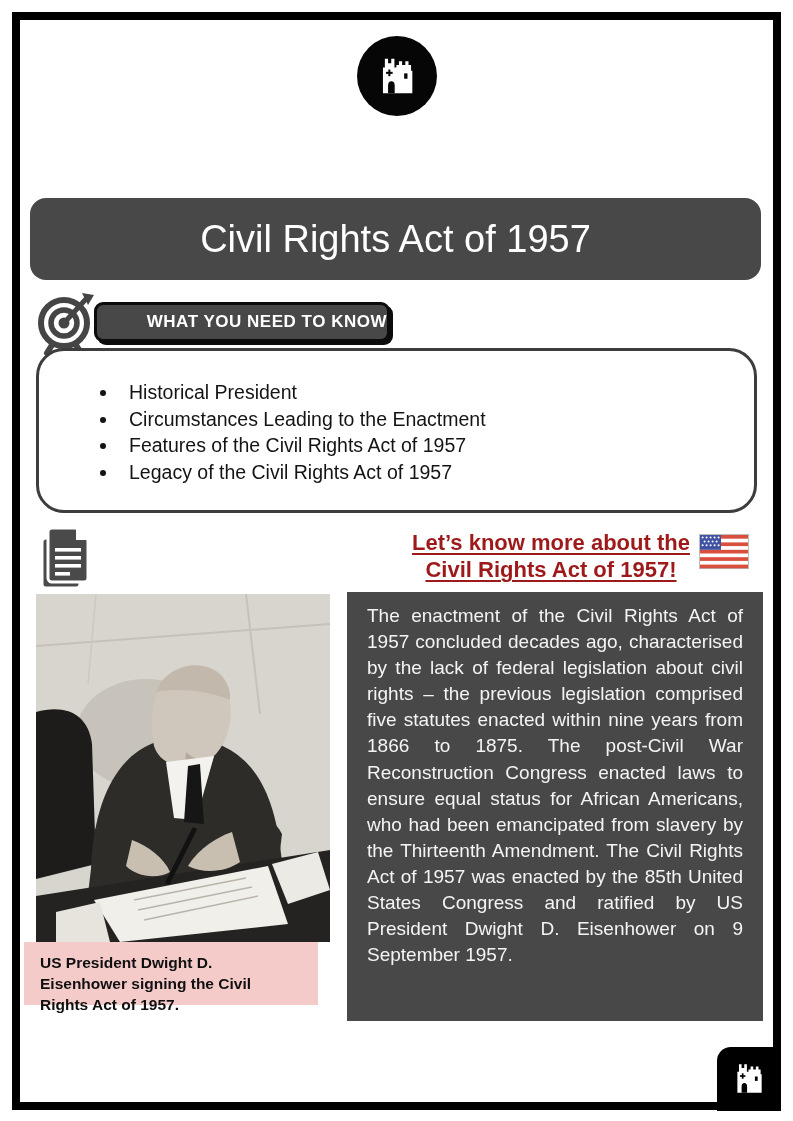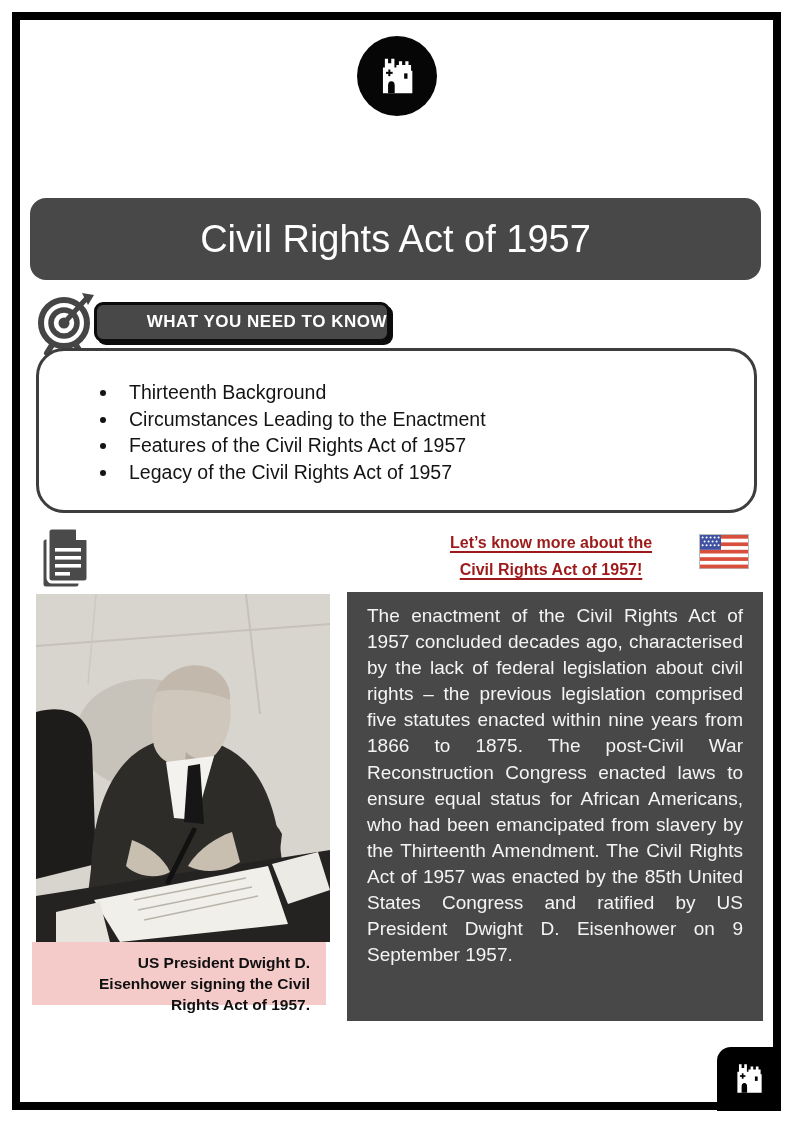--- a/index.html
+++ b/index.html
@@ -45,31 +45,31 @@
     position:absolute;left:36px;top:348px;width:721px;height:165px;background:#fff;
     border:3.5px solid #3d3d3d;border-radius:28px;box-sizing:border-box;
   }
   #know-box ul{margin:28px 0 0 0;padding:0 0 0 80px;list-style:disc;}
   #know-box li{
     font-size:19.5px;line-height:26.5px;color:#141414;padding-left:10px;
   }
   
   #cta{
     position:absolute;left:408px;top:529px;width:286px;text-align:center;
-    color:#9e1a1a;font-size:16px;font-weight:700;line-height:27px;cursor:pointer;
+    color:#9e1a1a;font-size:22px;font-weight:700;line-height:27px;cursor:pointer;
   }
   #cta .cta-line{text-decoration:underline;text-decoration-thickness:2px;text-underline-offset:3px;}
   #flag-icon{position:absolute;left:699px;top:534px;}
   
   #photo{
     position:absolute;left:36px;top:594px;width:294px;height:348px;background:#d8d4ce;overflow:hidden;
   }
   #photo-caption{
-    position:absolute;left:32px;top:942px;width:294px;height:63px;background:#f5cbca;
-    box-sizing:border-box;padding:10px 16px 0 16px;text-align:right;
+    position:absolute;left:24px;top:942px;width:294px;height:63px;background:#f5cbca;
+    box-sizing:border-box;padding:10px 16px 0 16px;text-align:left;
     font-size:15.5px;font-weight:700;color:#101010;line-height:21px;
   }
   
   #fact-text-block{
     position:absolute;left:347px;top:592px;width:416px;height:429px;background:#484848;
     box-sizing:border-box;padding:11px 20px;
   }
   #fact-text{
     color:#f4f4f4;font-size:19px;line-height:26.1px;text-align:justify;margin:0;
   }
@@ -118,21 +118,21 @@
       <line x1="16" y1="58" x2="11" y2="66" stroke="#454545" stroke-width="6" stroke-linecap="round"></line>
       <line x1="40" y1="58" x2="45" y2="66" stroke="#454545" stroke-width="6" stroke-linecap="round"></line>
     </svg>
   </div>
   <div class="section-label" id="know-label">
     <span>WHAT YOU NEED TO KNOW</span>
   </div>
 
   <div id="know-box">
     <ul>
-      <li>Thirteenth Background</li>
+      <li>Historical President</li>
       <li>Circumstances Leading to the Enactment</li>
       <li>Features of the Civil Rights Act of 1957</li>
       <li>Legacy of the Civil Rights Act of 1957</li>
     </ul>
   </div>
 
   <div class="section-icon" id="doc-icon">
     <svg width="56" height="66" viewBox="0 0 56 66">
       <rect x="4" y="12" width="38" height="50" rx="4" fill="#4a4a4a" stroke="#ffffff" stroke-width="3"></rect>
       <path d="M14,2 L38,2 L50,14 L50,52 A4,4 0 0 1 46,56 L14,56 A4,4 0 0 1 10,52 L10,6 A4,4 0 0 1 14,2 Z" fill="#4a4a4a" stroke="#ffffff" stroke-width="3"></path>

